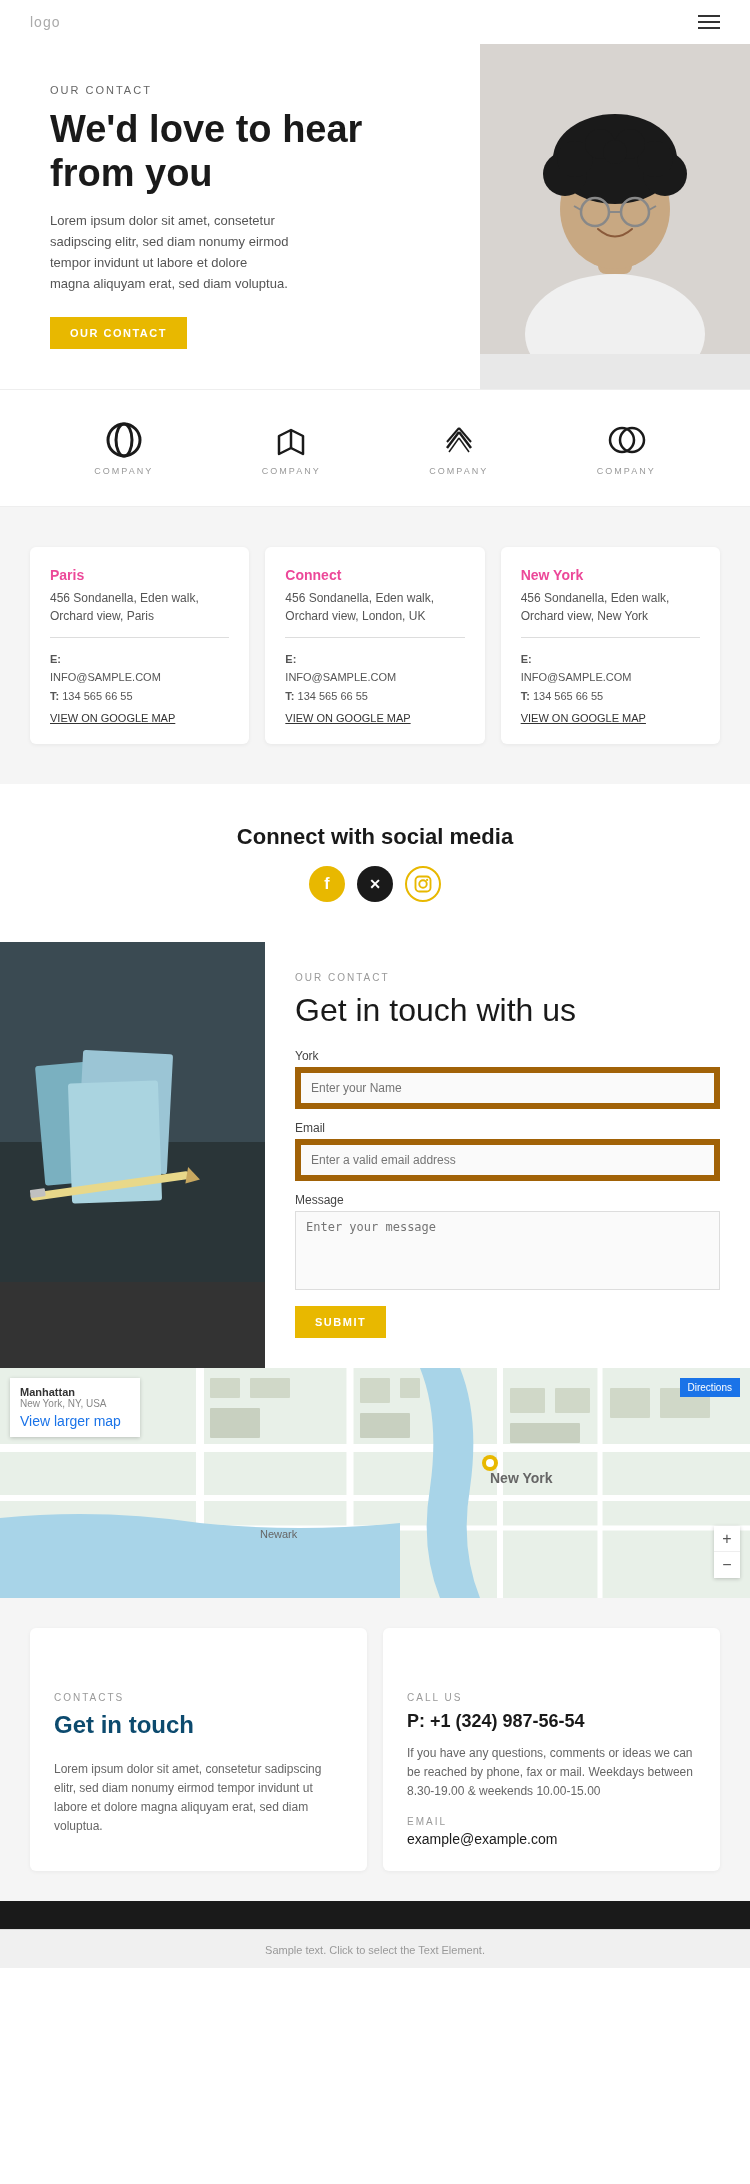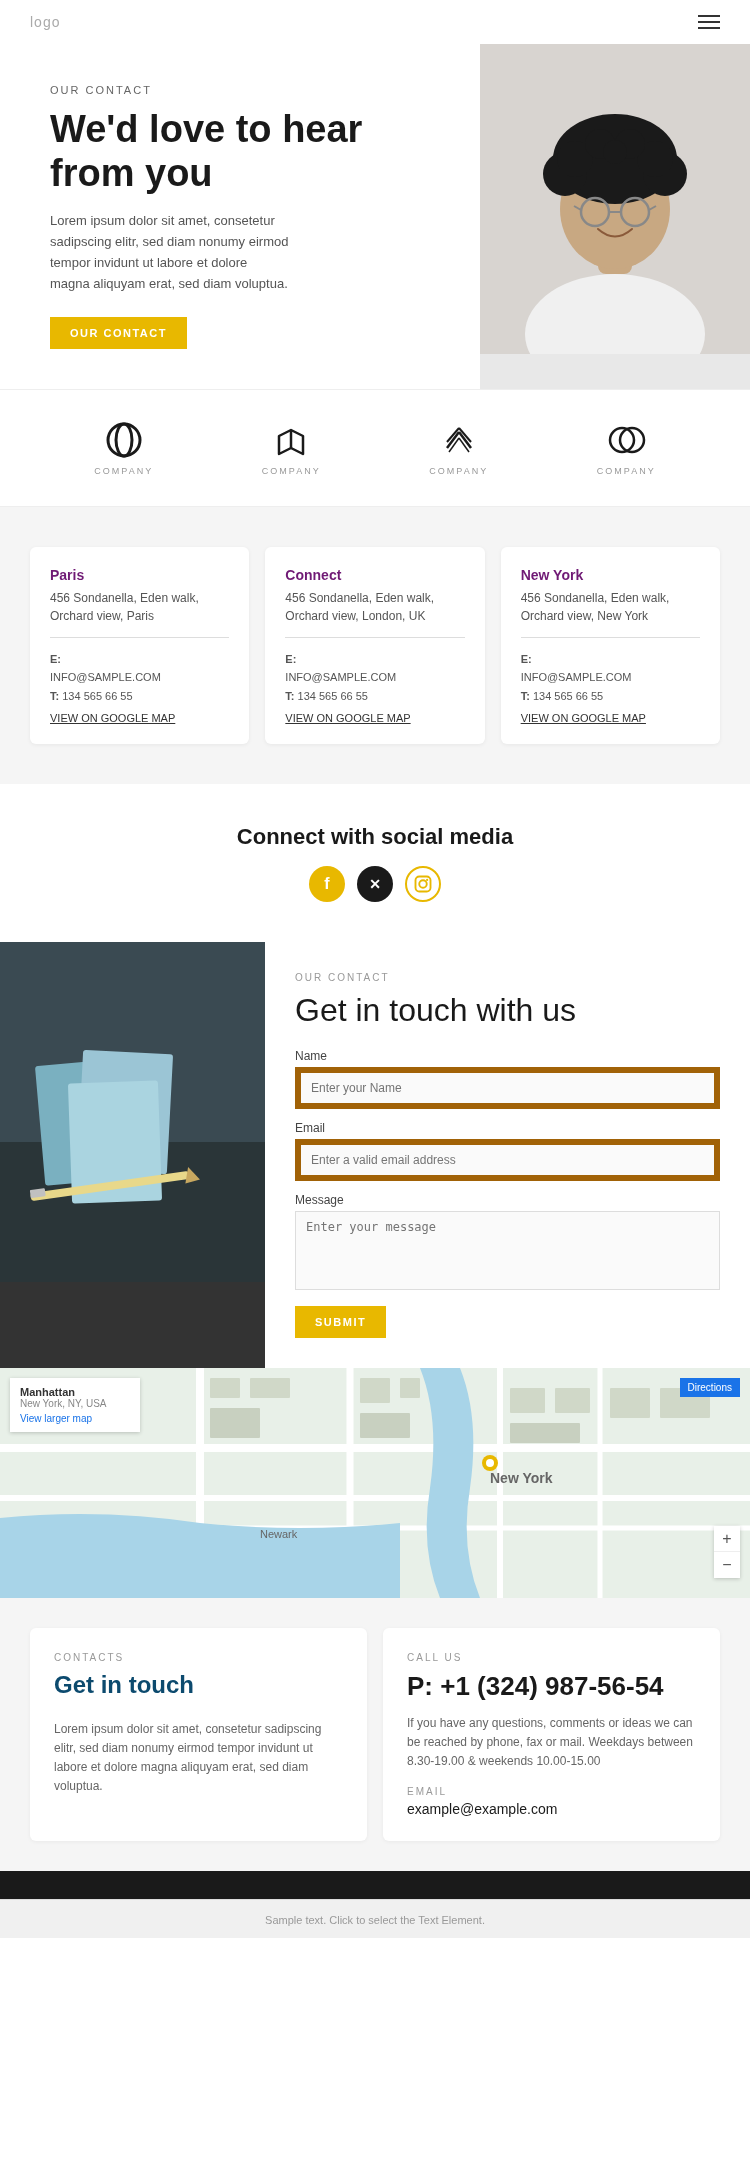--- a/index.html
+++ b/index.html
@@ -50,21 +50,21 @@
     .logo-label { font-size: 9px; letter-spacing: 2px; color: #999; text-transform: uppercase; }
 
     
     .offices-section {
       background: #f5f5f5; padding: 40px 30px; display: flex; gap: 16px;
     }
     .office-card {
       background: #fff; border-radius: 6px; padding: 20px; flex: 1;
       box-shadow: 0 1px 4px rgba(0,0,0,0.06);
     }
-    .office-city { font-weight: 700; font-size: 14px; color: #701a75; margin-bottom: 6px; }
+    .office-city { font-weight: 700; font-size: 14px; color: #ec4899; margin-bottom: 6px; }
     .office-address { font-size: 12px; color: #555; line-height: 1.5; margin-bottom: 12px; }
     .office-divider { border: none; border-top: 1px solid #ddd; margin-bottom: 12px; }
     .office-contact { font-size: 11px; color: #555; line-height: 1.7; }
     .office-contact .label { font-weight: 700; }
     .office-link { display: block; font-size: 11px; color: #333; text-decoration: underline; margin-top: 6px; cursor: pointer; }
 
     
     .social-section {
       padding: 40px 30px; text-align: center; background: #fff;
     }
@@ -106,21 +106,21 @@
     .map-section {
       width: 100%; height: 230px; background: #b8d4c8; overflow: hidden; position: relative;
     }
     .map-overlay {
       position: absolute; top: 10px; left: 10px; background: #fff;
       padding: 8px 10px; font-size: 10px; color: #333; box-shadow: 0 1px 4px rgba(0,0,0,0.2);
       min-width: 130px;
     }
     .map-overlay .map-location { font-weight: 700; font-size: 11px; }
     .map-overlay .map-sub { color: #888; font-size: 10px; margin-bottom: 4px; }
-    .map-overlay .map-link { color: #1a73e8; font-size: 10px; cursor: pointer; }
+    .map-overlay .map-link { color: #1a73e8; font-size: 14px; cursor: pointer; }
     .map-directions {
       position: absolute; top: 10px; right: 10px; background: #1a73e8;
       color: #fff; font-size: 10px; padding: 4px 8px; cursor: pointer;
     }
     .map-zoom {
       position: absolute; right: 10px; bottom: 20px; background: #fff;
       box-shadow: 0 1px 4px rgba(0,0,0,0.2); display: flex; flex-direction: column;
     }
     .map-zoom-btn {
       width: 26px; height: 26px; display: flex; align-items: center; justify-content: center;
@@ -130,24 +130,24 @@
     .map-zoom-btn:last-child { border-bottom: none; }
 
     
     .bottom-contact-section {
       display: flex; gap: 16px; padding: 30px; background: #f5f5f5;
     }
     .bottom-card {
       background: #fff; border-radius: 6px; padding: 24px; flex: 1;
       box-shadow: 0 1px 4px rgba(0,0,0,0.05);
     }
-    .bottom-card-tag { font-size: 10px; letter-spacing: 2px; color: #999; text-transform: uppercase; margin-bottom: 8px; }
+    .bottom-card-tag { font-size: 10px; letter-spacing: 2px; color: #999; text-transform: uppercase; margin-bottom: 8px; margin-top: 40px; }
     .bottom-card-title { font-size: 24px; font-weight: 700; color: #0c4a6e; margin-bottom: 20px; line-height: 1.2; }
     .bottom-card-desc { font-size: 12px; color: #666; line-height: 1.6; }
-    .phone-number { font-size: 26px; font-weight: 700; color: #1a1a1a; margin-bottom: 12px; }
+    .phone-number { font-size: 18px; font-weight: 700; color: #1a1a1a; margin-bottom: 12px; }
     .bottom-desc { font-size: 12px; color: #666; line-height: 1.6; margin-bottom: 14px; }
     .email-label { font-size: 10px; letter-spacing: 2px; color: #999; text-transform: uppercase; margin-bottom: 4px; }
     .email-value { font-size: 14px; color: #1a1a1a; font-weight: 500; }
 
     
     .footer-bar {
       background: #1a1a1a; padding: 14px 30px; text-align: center;
     }
     .footer-sample-bar {
       background: #f0f0f0; padding: 10px; text-align: center; border-top: 1px solid #ddd;
@@ -311,21 +311,21 @@
 
       <rect x="30" y="240" width="160" height="8" rx="3" fill="#e8d88a" transform="rotate(-8, 110, 244)"></rect>
       <polygon points="190,236 200,250 185,252" fill="#c8a860" transform="rotate(-8, 110, 244)"></polygon>
       <rect x="30" y="237" width="15" height="8" rx="1" fill="#c0c0c0" transform="rotate(-8, 110, 244)"></rect>
     </svg>
   </div>
   <div class="form-right">
     <div class="form-tag">OUR CONTACT</div>
     <h2 class="form-title">Get in touch with us</h2>
     <div class="form-group">
-      <label class="form-label">Name</label>
+      <label class="form-label">York</label>
       <input class="form-input" type="text" placeholder="Enter your Name" style="">
     </div>
     <div class="form-group">
       <label class="form-label">Email</label>
       <input class="form-input" type="email" placeholder="Enter a valid email address" style="">
     </div>
     <div class="form-group">
       <label class="form-label">Message</label>
       <textarea class="form-textarea" placeholder="Enter your message" style=""></textarea>
     </div>

